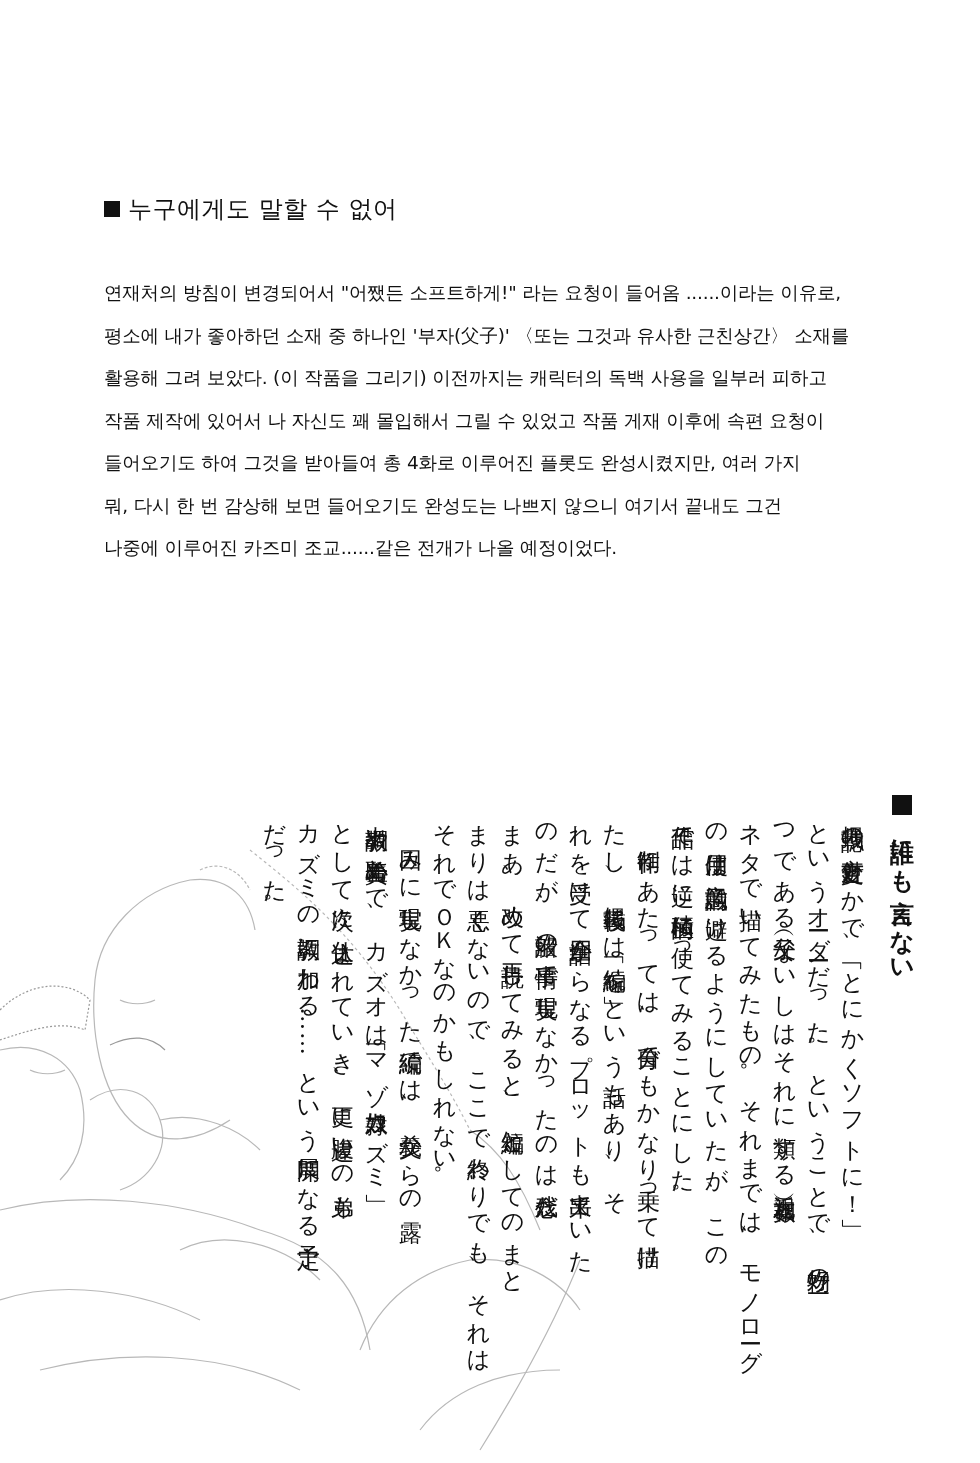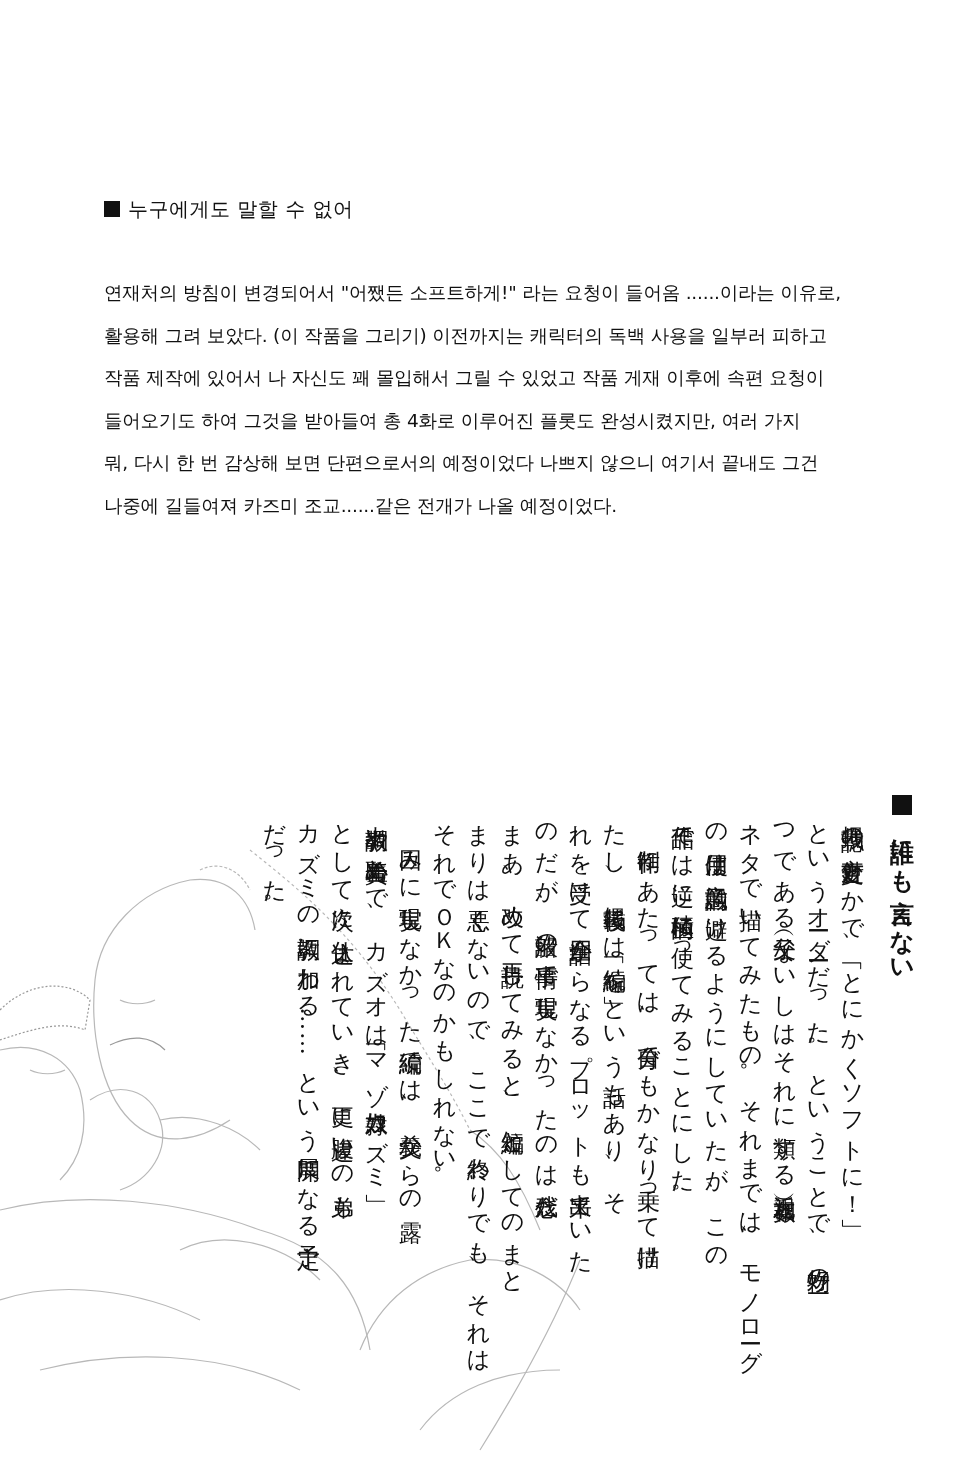--- a/index.html
+++ b/index.html
@@ -3,21 +3,21 @@
   <meta charset="utf-8">
   <style>
     html, body { margin: 0; padding: 0; background: #ffffff; }
     body { width: 980px; height: 1463px; position: relative; overflow: hidden; color: #111; }
     .page { position: absolute; inset: 0; background: #fff; }
 
     
     .ko-heading {
       position: absolute; left: 104px; top: 194px;
       font-family: "DejaVu Sans", "Liberation Sans", sans-serif;
-      font-size: 20px; line-height: 30px; letter-spacing: 0.5px;
+      font-size: 24px; line-height: 30px; letter-spacing: 0.5px;
       display: flex; align-items: center; gap: 8px;
     }
     .square-bullet { display: inline-block; width: 16px; height: 16px; background: #111; }
     .ko-body {
       position: absolute; left: 104px; top: 272px; width: 780px;
       font-family: "DejaVu Sans", "Liberation Sans", sans-serif;
       font-size: 18.5px; line-height: 42.5px; letter-spacing: -0.2px;
     }
     .ko-line { white-space: nowrap; }
 
@@ -45,25 +45,26 @@
 
 <div class="page">
 
   <div class="ko-heading">
     <span class="square-bullet"></span>
     <span>누구에게도 말할 수 없어</span>
   </div>
 
   <div class="ko-body">
     <div class="ko-line">연재처의 방침이 변경되어서 "어쨌든 소프트하게!" 라는 요청이 들어옴 ......이라는 이유로,</div>
+    <div class="ko-line">평소에 내가 좋아하던 소재 중 하나인 '부자(父子)' 〈또는 그것과 유사한 근친상간〉 소재를</div>
     <div class="ko-line">활용해 그려 보았다. (이 작품을 그리기) 이전까지는 캐릭터의 독백 사용을 일부러 피하고</div>
     <div class="ko-line">작품 제작에 있어서 나 자신도 꽤 몰입해서 그릴 수 있었고 작품 게재 이후에 속편 요청이</div>
     <div class="ko-line">들어오기도 하여 그것을 받아들여 총 4화로 이루어진 플롯도 완성시켰지만, 여러 가지</div>
-    <div class="ko-line">뭐, 다시 한 번 감상해 보면 단편으로서의 예정이었다 나쁘지 않으니 여기서 끝내도 그건</div>
-    <div class="ko-line">나중에 길들여져 카즈미 조교......같은 전개가 나올 예정이었다.</div>
+    <div class="ko-line">뭐, 다시 한 번 감상해 보면 들어오기도 완성도는 나쁘지 않으니 여기서 끝내도 그건</div>
+    <div class="ko-line">나중에 이루어진 카즈미 조교......같은 전개가 나올 예정이었다.</div>
   </div>
 
   <svg class="illustration" viewBox="0 0 600 633" fill="none" stroke="#b8b8b8" stroke-width="1.2">
 
     <path d="M0 180 C30 150 70 150 90 170 L85 200 C60 190 30 200 0 210" stroke="#999" stroke-dasharray="2 2"></path>
 
     <path d="M0 220 C40 210 70 230 80 260 C90 300 80 330 60 350"></path>
 
     <path d="M95 150 C100 100 140 60 190 50 C230 45 250 70 255 100"></path>
     <path d="M95 150 C90 200 100 260 130 290 C160 320 200 310 230 290"></path>

